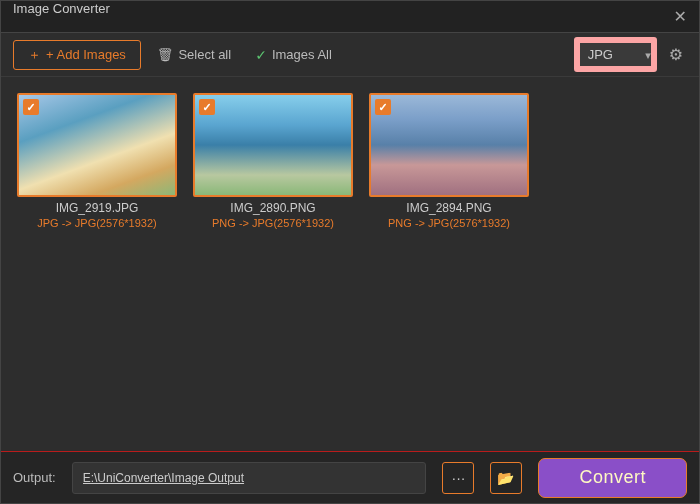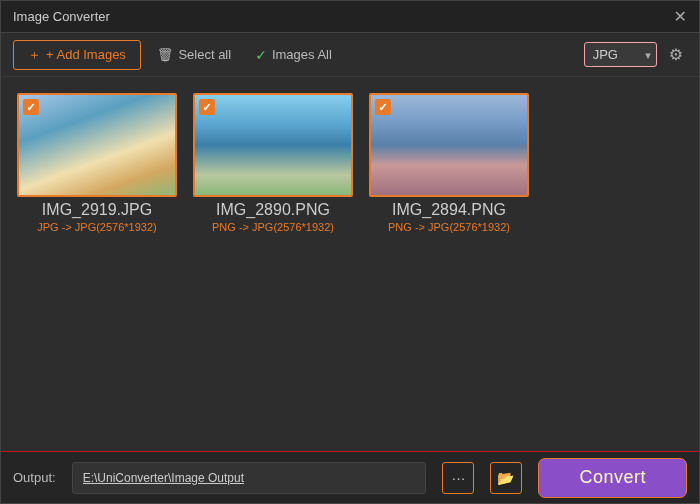--- a/index.html
+++ b/index.html
@@ -19,21 +19,20 @@
       border: 1px solid #444;
       display: flex;
       flex-direction: column;
     }
 
     
     .title-bar {
       background: #222;
       height: 32px;
       display: flex;
-      align-items: center;
       justify-content: space-between;
       padding: 0 12px;
       border-bottom: 1px solid #444;
       flex-shrink: 0;
     }
     .title-bar-title {
       font-size: 13px;
       color: #ccc;
     }
     .title-bar-close {
@@ -96,21 +95,21 @@
       font-size: 14px;
     }
     .toolbar-spacer { flex: 1; }
     .convert-all-label {
       font-size: 13px;
       color: #bbb;
       white-space: nowrap;
     }
     .format-select {
       background: #3a3a3a;
-      border: 1px solid #fca5a5;
+      border: 6px solid #fca5a5;
       color: #ccc;
       font-size: 13px;
       padding: 4px 8px;
       border-radius: 3px;
       cursor: pointer;
       appearance: none;
       -webkit-appearance: none;
       padding-right: 24px;
       min-width: 60px;
       margin-left: 44px;
@@ -192,21 +191,21 @@
       align-items: center;
       justify-content: center;
     }
     .card-checkbox::after {
       content: '✓';
       color: white;
       font-size: 11px;
       font-weight: bold;
     }
     .image-filename {
-      font-size: 16px;
+      font-size: 12px;
       color: #ccc;
       margin-top: 4px;
       text-align: center;
     }
     .image-convert-info {
       font-size: 11px;
       color: #e87b2b;
       margin-top: 2px;
       text-align: right;
     }

